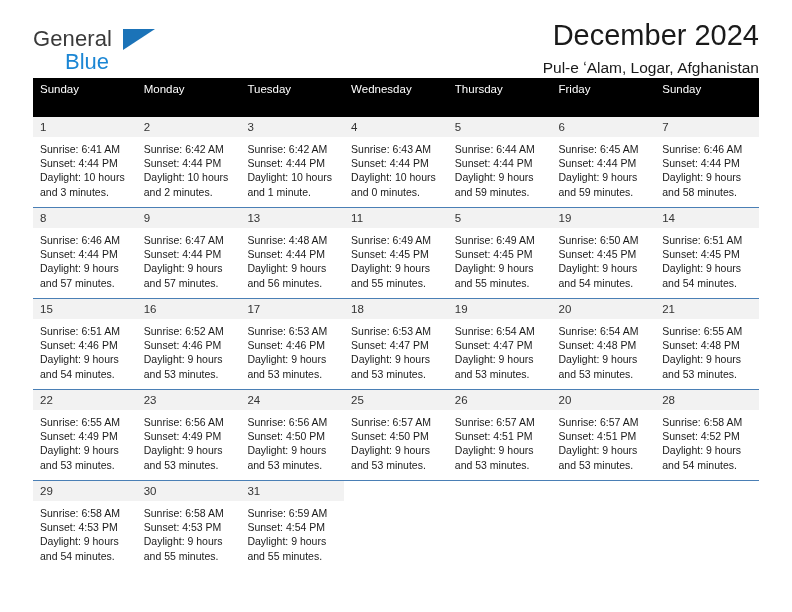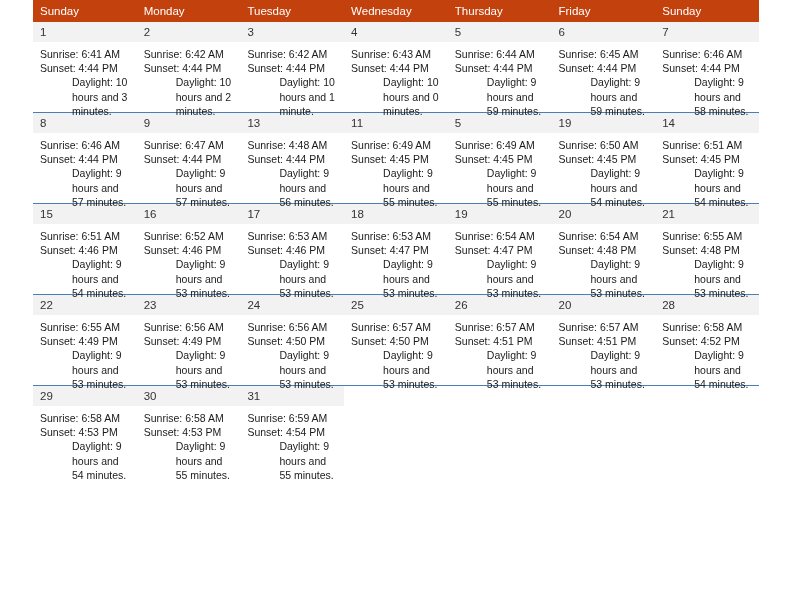--- a/index.html
+++ b/index.html
@@ -86,26 +86,26 @@
 
   
   .calendar {
     margin: 0 33px;
     width: 726px;
     border-collapse: collapse;
     table-layout: fixed;
   }
 
   .calendar th {
-    background: #c2410c;
+    background: #000000;
     color: #ffffff;
     font-weight: normal;
     font-size: 11.5px;
     text-align: left;
-    padding: 5px 0 5px 7px;
+    padding: 5px 0 22px 7px;
     height: 11px;
     border: none;
   }
 
   .calendar td {
     vertical-align: top;
     padding: 0;
     border: none;
     border-top: 1px solid #4a7fb5;
     height: 90px;
@@ -139,28 +139,41 @@
     padding: 5px 6px 0 7px;
     font-size: 10.5px;
     line-height: 14.2px;
     color: #1a1a1a;
   }
   .info div {
     white-space: nowrap;
   }
   .info .daylight {
     white-space: normal;
-    margin-left: 32px;
   }
 </style>
 </head>
 <body>
 
 <div class="page">
 
+  <div class="top">
+
+    <div class="logo">
+      <span class="logo-general">General</span>
+      <span class="logo-tri"></span>
+      <span class="logo-blue">Blue</span>
+    </div>
+
+    <div class="titles">
+      <div class="cal-title">December 2024</div>
+      <div class="cal-subtitle">Pul-e ʻAlam, Logar, Afghanistan</div>
+    </div>
+
+  </div>
 
   <table class="calendar">
     <thead>
       <tr>
         <th>Sunday</th>
         <th>Monday</th>
         <th>Tuesday</th>
         <th>Wednesday</th>
         <th>Thursday</th>
         <th>Friday</th>

